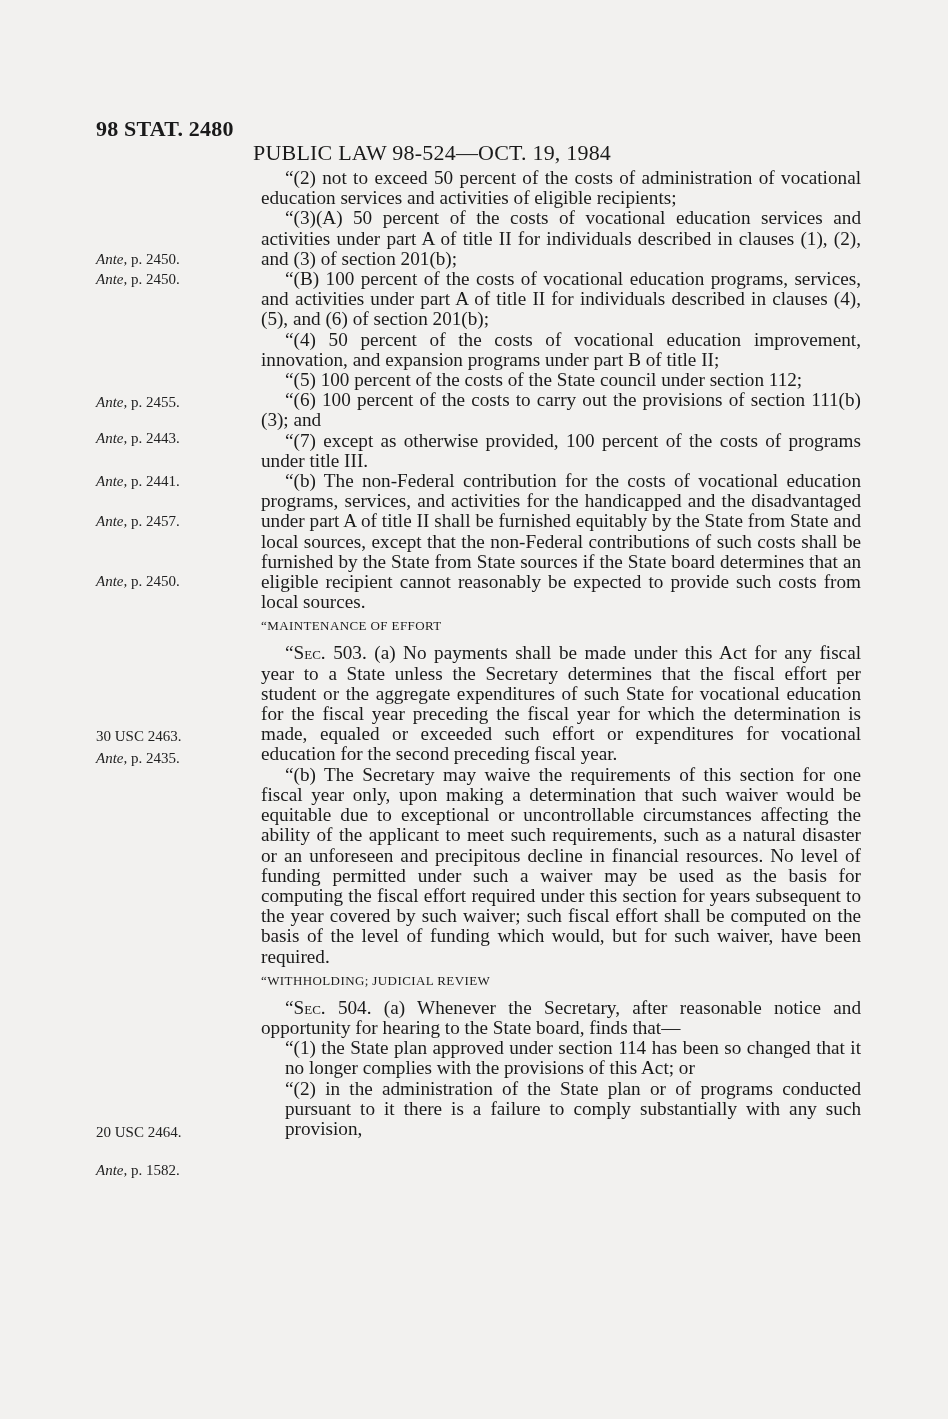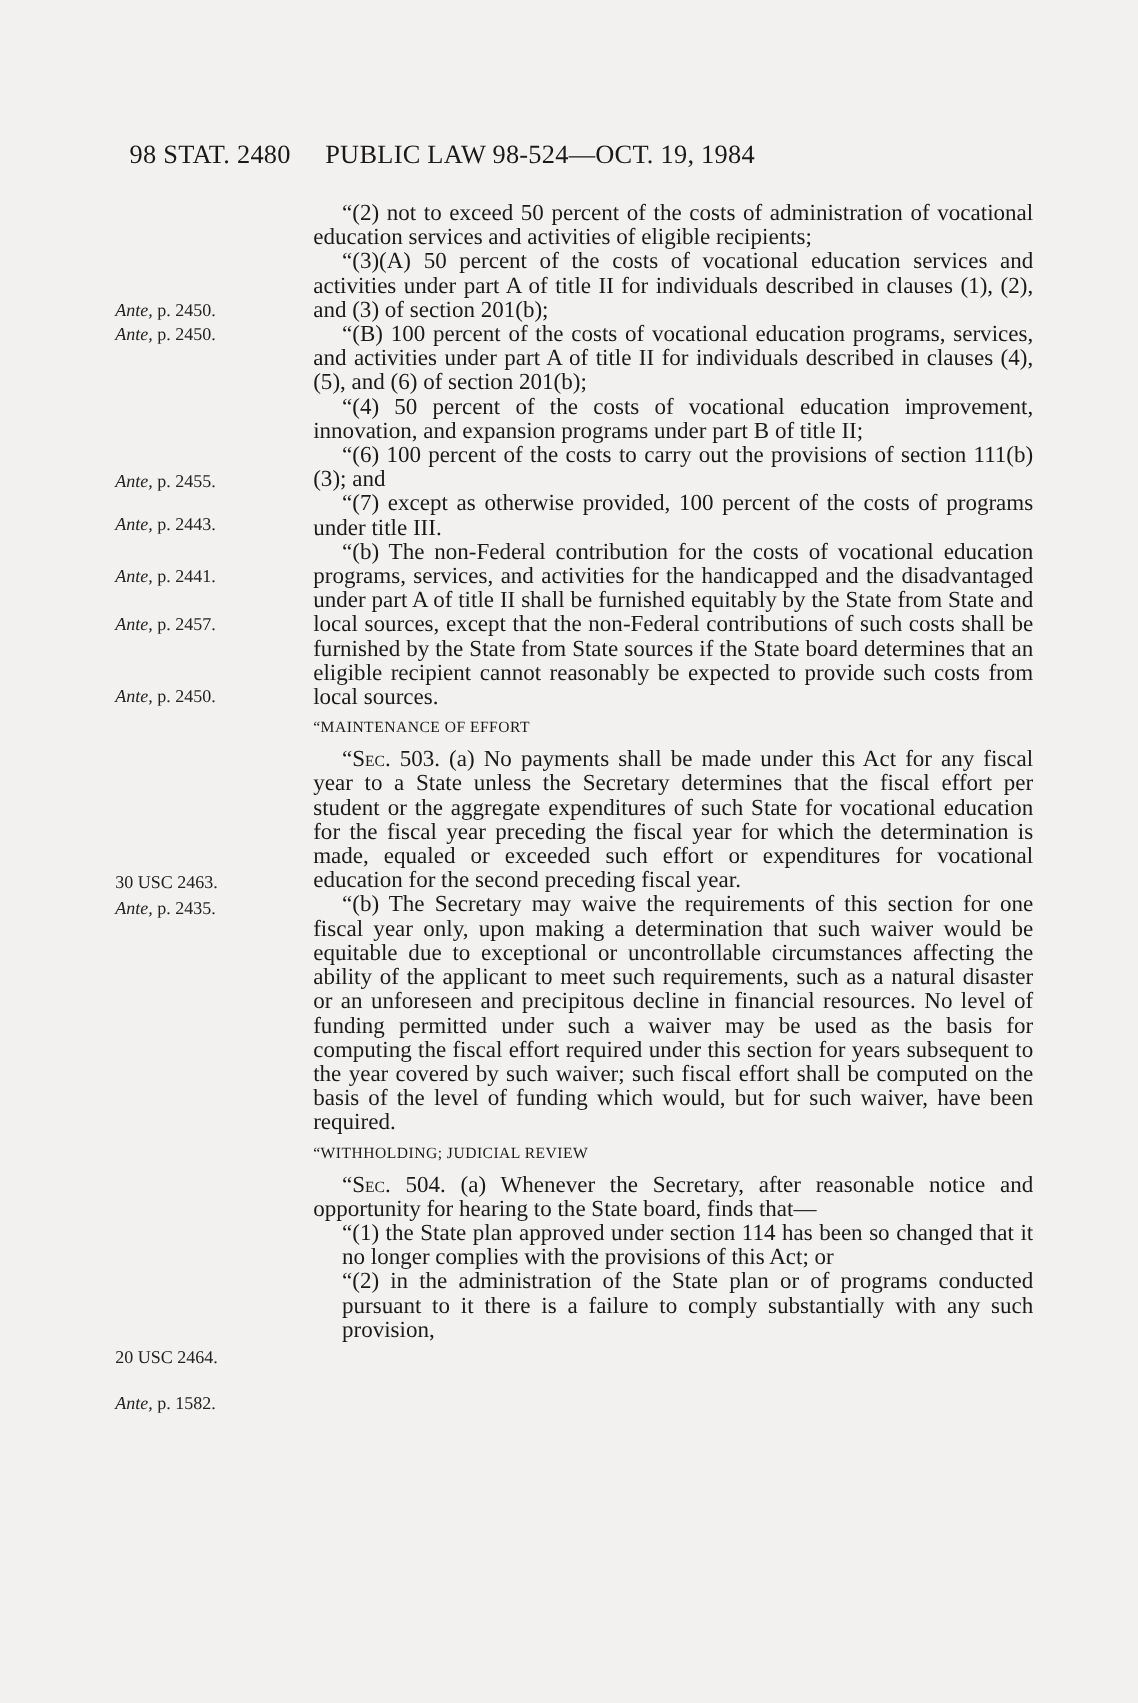--- a/index.html
+++ b/index.html
@@ -9,22 +9,22 @@
     position: relative;
     overflow: hidden;
     font-family: "DejaVu Serif", "Liberation Serif", serif;
     color: #1a1a1a;
   }
   .header {
     position: absolute; top: 116px; left: 96px; width: 780px;
     font-family: "Liberation Serif", serif;
     font-size: 22px; letter-spacing: 0.2px;
   }
-  .header .stat { position: absolute; left: 12px; }
-  .header .title { position: absolute; left: 175px; }
+  .header .stat { position: absolute; left: 0; font-weight: bold; }
+  .header .title { position: absolute; left: 157px; margin-top: 24px; }
   .margin-note {
     position: absolute; left: 96px;
     font-family: "Liberation Serif", serif;
     font-size: 15px; color: #222;
   }
   .margin-note i { font-style: italic; }
   .body-text {
     position: absolute; left: 261px; width: 600px;
     font-family: Liberation Serif, serif;
     font-size: 19.2px; line-height: 20.2px;
@@ -58,20 +58,21 @@
 <div class="margin-note" style="top:728px"><i></i><span>30 USC 2463.</span></div>
 <div class="margin-note" style="top:750px"><i>Ante,</i><span> p. 2435.</span></div>
 <div class="margin-note" style="top:1124px"><i></i><span>20 USC 2464.</span></div>
 <div class="margin-note" style="top:1162px"><i>Ante,</i><span> p. 1582.</span></div>
 
 <div class="body-text">
   <p class="p">“(2) not to exceed 50 percent of the costs of administration of vocational education services and activities of eligible recipients;</p>
   <p class="p">“(3)(A) 50 percent of the costs of vocational education services and activities under part A of title II for individuals described in clauses (1), (2), and (3) of section 201(b);</p>
   <p class="p">“(B) 100 percent of the costs of vocational education programs, services, and activities under part A of title II for individuals described in clauses (4), (5), and (6) of section 201(b);</p>
   <p class="p">“(4) 50 percent of the costs of vocational education improvement, innovation, and expansion programs under part B of title II;</p>
+  <p class="p">“(5) 100 percent of the costs of the State council under section 112;</p>
   <p class="p">“(6) 100 percent of the costs to carry out the provisions of section 111(b)(3); and</p>
   <p class="p">“(7) except as otherwise provided, 100 percent of the costs of programs under title III.</p>
   <p class="p">“(b) The non-Federal contribution for the costs of vocational education programs, services, and activities for the handicapped and the disadvantaged under part A of title II shall be furnished equitably by the State from State and local sources, except that the non-Federal contributions of such costs shall be furnished by the State from State sources if the State board determines that an eligible recipient cannot reasonably be expected to provide such costs from local sources.</p>
   <div class="heading">“MAINTENANCE OF EFFORT</div>
   <p class="p"><span class="sc">“Sec. 503.</span><span> (a) No payments shall be made under this Act for any fiscal year to a State unless the Secretary determines that the fiscal effort per student or the aggregate expenditures of such State for vocational education for the fiscal year preceding the fiscal year for which the determination is made, equaled or exceeded such effort or expenditures for vocational education for the second preceding fiscal year.</span></p>
   <p class="p">“(b) The Secretary may waive the requirements of this section for one fiscal year only, upon making a determination that such waiver would be equitable due to exceptional or uncontrollable circumstances affecting the ability of the applicant to meet such requirements, such as a natural disaster or an unforeseen and precipitous decline in financial resources. No level of funding permitted under such a waiver may be used as the basis for computing the fiscal effort required under this section for years subsequent to the year covered by such waiver; such fiscal effort shall be computed on the basis of the level of funding which would, but for such waiver, have been required.</p>
   <div class="heading">“WITHHOLDING; JUDICIAL REVIEW</div>
   <p class="p"><span class="sc">“Sec. 504.</span><span> (a) Whenever the Secretary, after reasonable notice and opportunity for hearing to the State board, finds that—</span></p>
   <div class="indented">
     <p class="p">“(1) the State plan approved under section 114 has been so changed that it no longer complies with the provisions of this Act; or</p>

